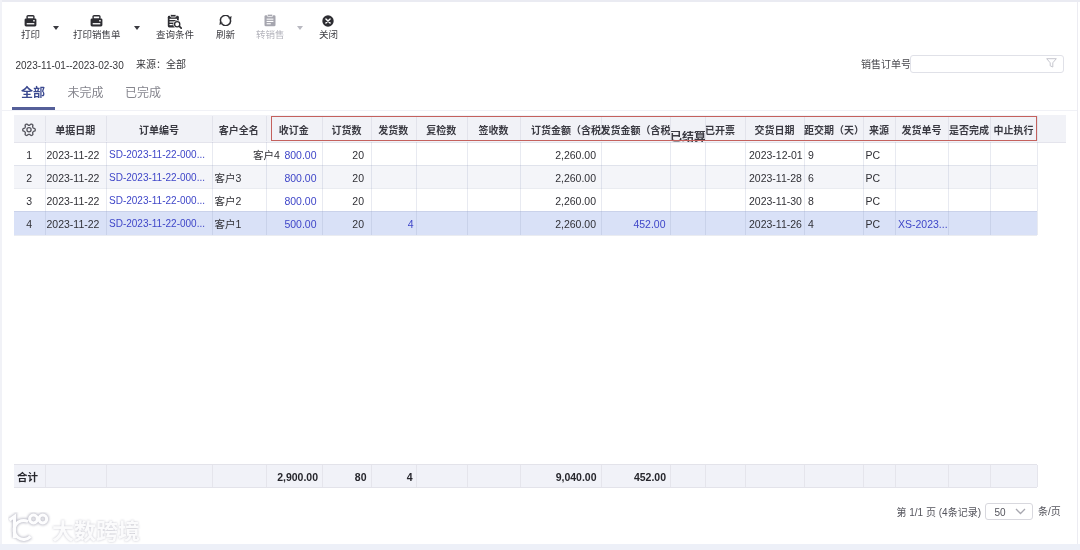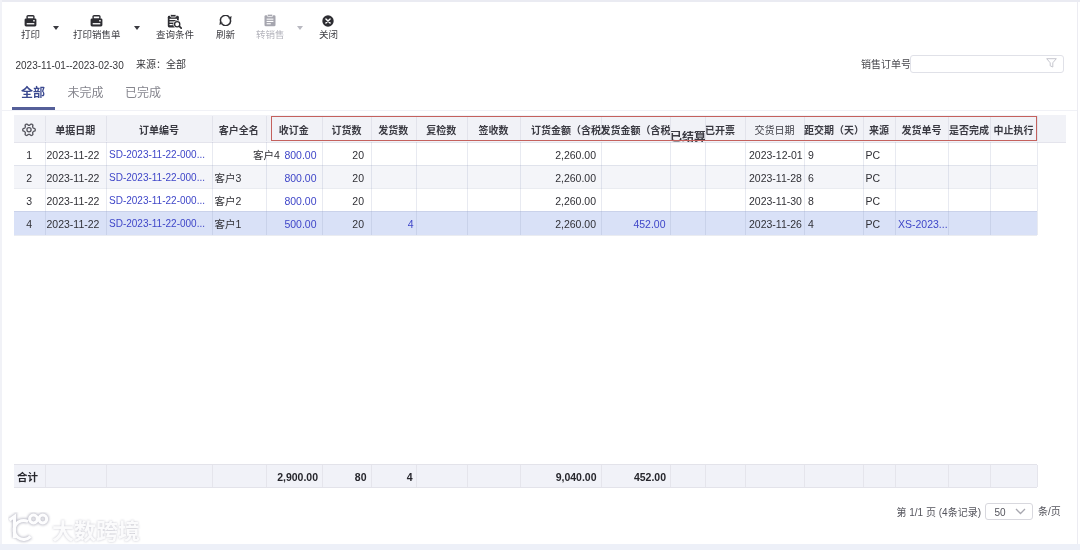--- a/index.html
+++ b/index.html
@@ -103,21 +103,21 @@
 <div class="t" style="left:212px;top:124.5px;width:53.5px;text-align:center;color:#3a3a42;overflow:hidden;font-size:10px;font-weight:bold;">客户全名</div>
 <div class="t" style="left:265.5px;top:124.5px;width:56.5px;text-align:center;color:#3a3a42;overflow:hidden;font-size:10px;font-weight:bold;">收订金</div>
 <div class="t" style="left:322px;top:124.5px;width:49px;text-align:center;color:#3a3a42;overflow:hidden;font-size:10px;font-weight:bold;">订货数</div>
 <div class="t" style="left:371px;top:124.5px;width:44.5px;text-align:center;color:#3a3a42;overflow:hidden;font-size:10px;font-weight:bold;">发货数</div>
 <div class="t" style="left:415.5px;top:124.5px;width:51.5px;text-align:center;color:#3a3a42;overflow:hidden;font-size:10px;font-weight:bold;">复检数</div>
 <div class="t" style="left:467px;top:124.5px;width:53px;text-align:center;color:#3a3a42;overflow:hidden;font-size:10px;font-weight:bold;">签收数</div>
 <div class="t" style="left:520px;top:124.5px;width:102px;text-align:center;color:#3a3a42;overflow:hidden;font-size:10px;font-weight:bold;">订货金额（含税）</div>
 <div class="t" style="left:600.5px;top:124.5px;width:69.5px;text-align:center;color:#3a3a42;overflow:hidden;font-size:10px;font-weight:bold;">发货金额（含税</div>
 <div class="t" style="left:670px;top:124.5px;width:35px;text-align:center;color:#3a3a42;overflow:hidden;font-size:12px;font-weight:bold;margin-top:6px;">已结算</div>
 <div class="t" style="left:705px;top:124.5px;width:40px;text-align:left;color:#3a3a42;overflow:hidden;font-size:10px;font-weight:bold;">已开票</div>
-<div class="t" style="left:745px;top:124.5px;width:59px;text-align:center;color:#3a3a42;overflow:hidden;font-size:10px;font-weight:normal;">交货日期</div>
+<div class="t" style="left:745px;top:124.5px;width:59px;text-align:center;color:#3a3a42;overflow:hidden;font-size:10px;font-weight:bold;">交货日期</div>
 <div class="t" style="left:804px;top:124.5px;width:59px;text-align:center;color:#3a3a42;overflow:hidden;font-size:10px;font-weight:bold;">距交期（天）</div>
 <div class="t" style="left:863px;top:124.5px;width:32px;text-align:center;color:#3a3a42;overflow:hidden;font-size:10px;font-weight:bold;">来源</div>
 <div class="t" style="left:895px;top:124.5px;width:53px;text-align:center;color:#3a3a42;overflow:hidden;font-size:10px;font-weight:bold;">发货单号</div>
 <div class="t" style="left:948px;top:124.5px;width:42px;text-align:center;color:#3a3a42;overflow:hidden;font-size:10px;font-weight:bold;">是否完成</div>
 <div class="t" style="left:990px;top:124.5px;width:47px;text-align:center;color:#3a3a42;overflow:hidden;font-size:10px;font-weight:bold;">中止执行</div>
 <svg class="abs" style="left:22px;top:123px" width="14" height="14" viewBox="0 0 14 14">
 <polygon points="13.25,6.80 13.23,7.34 12.99,7.86 12.22,8.20 11.44,8.41 11.12,8.72 10.94,9.07 10.73,9.41 10.62,9.83 10.82,10.62 10.91,11.46 10.58,11.92 10.12,12.21 9.64,12.46 9.08,12.51 8.40,12.02 7.82,11.45 7.40,11.33 7.00,11.35 6.60,11.33 6.18,11.45 5.60,12.02 4.92,12.51 4.36,12.46 3.88,12.21 3.42,11.92 3.09,11.46 3.18,10.62 3.38,9.83 3.27,9.41 3.06,9.08 2.88,8.72 2.56,8.41 1.78,8.20 1.01,7.86 0.77,7.34 0.75,6.80 0.77,6.26 1.01,5.74 1.78,5.40 2.56,5.19 2.88,4.88 3.06,4.52 3.27,4.19 3.38,3.77 3.18,2.98 3.09,2.14 3.42,1.68 3.87,1.39 4.36,1.14 4.92,1.09 5.60,1.58 6.18,2.15 6.60,2.27 7.00,2.25 7.40,2.27 7.82,2.15 8.40,1.58 9.08,1.09 9.64,1.14 10.12,1.39 10.58,1.68 10.91,2.14 10.82,2.98 10.62,3.77 10.73,4.19 10.94,4.53 11.12,4.88 11.44,5.19 12.22,5.40 12.99,5.74 13.23,6.26 13.25,6.80" fill="none" stroke="#55555e" stroke-width="1.3" stroke-linejoin="round"></polygon>
 <circle cx="7" cy="6.8" r="2.1" fill="none" stroke="#55555e" stroke-width="1.3"></circle>
 </svg>
 <div class="abs" style="left:14px;top:164.75px;width:1023px;height:23.25px;background:#f4f5f9;"></div>

